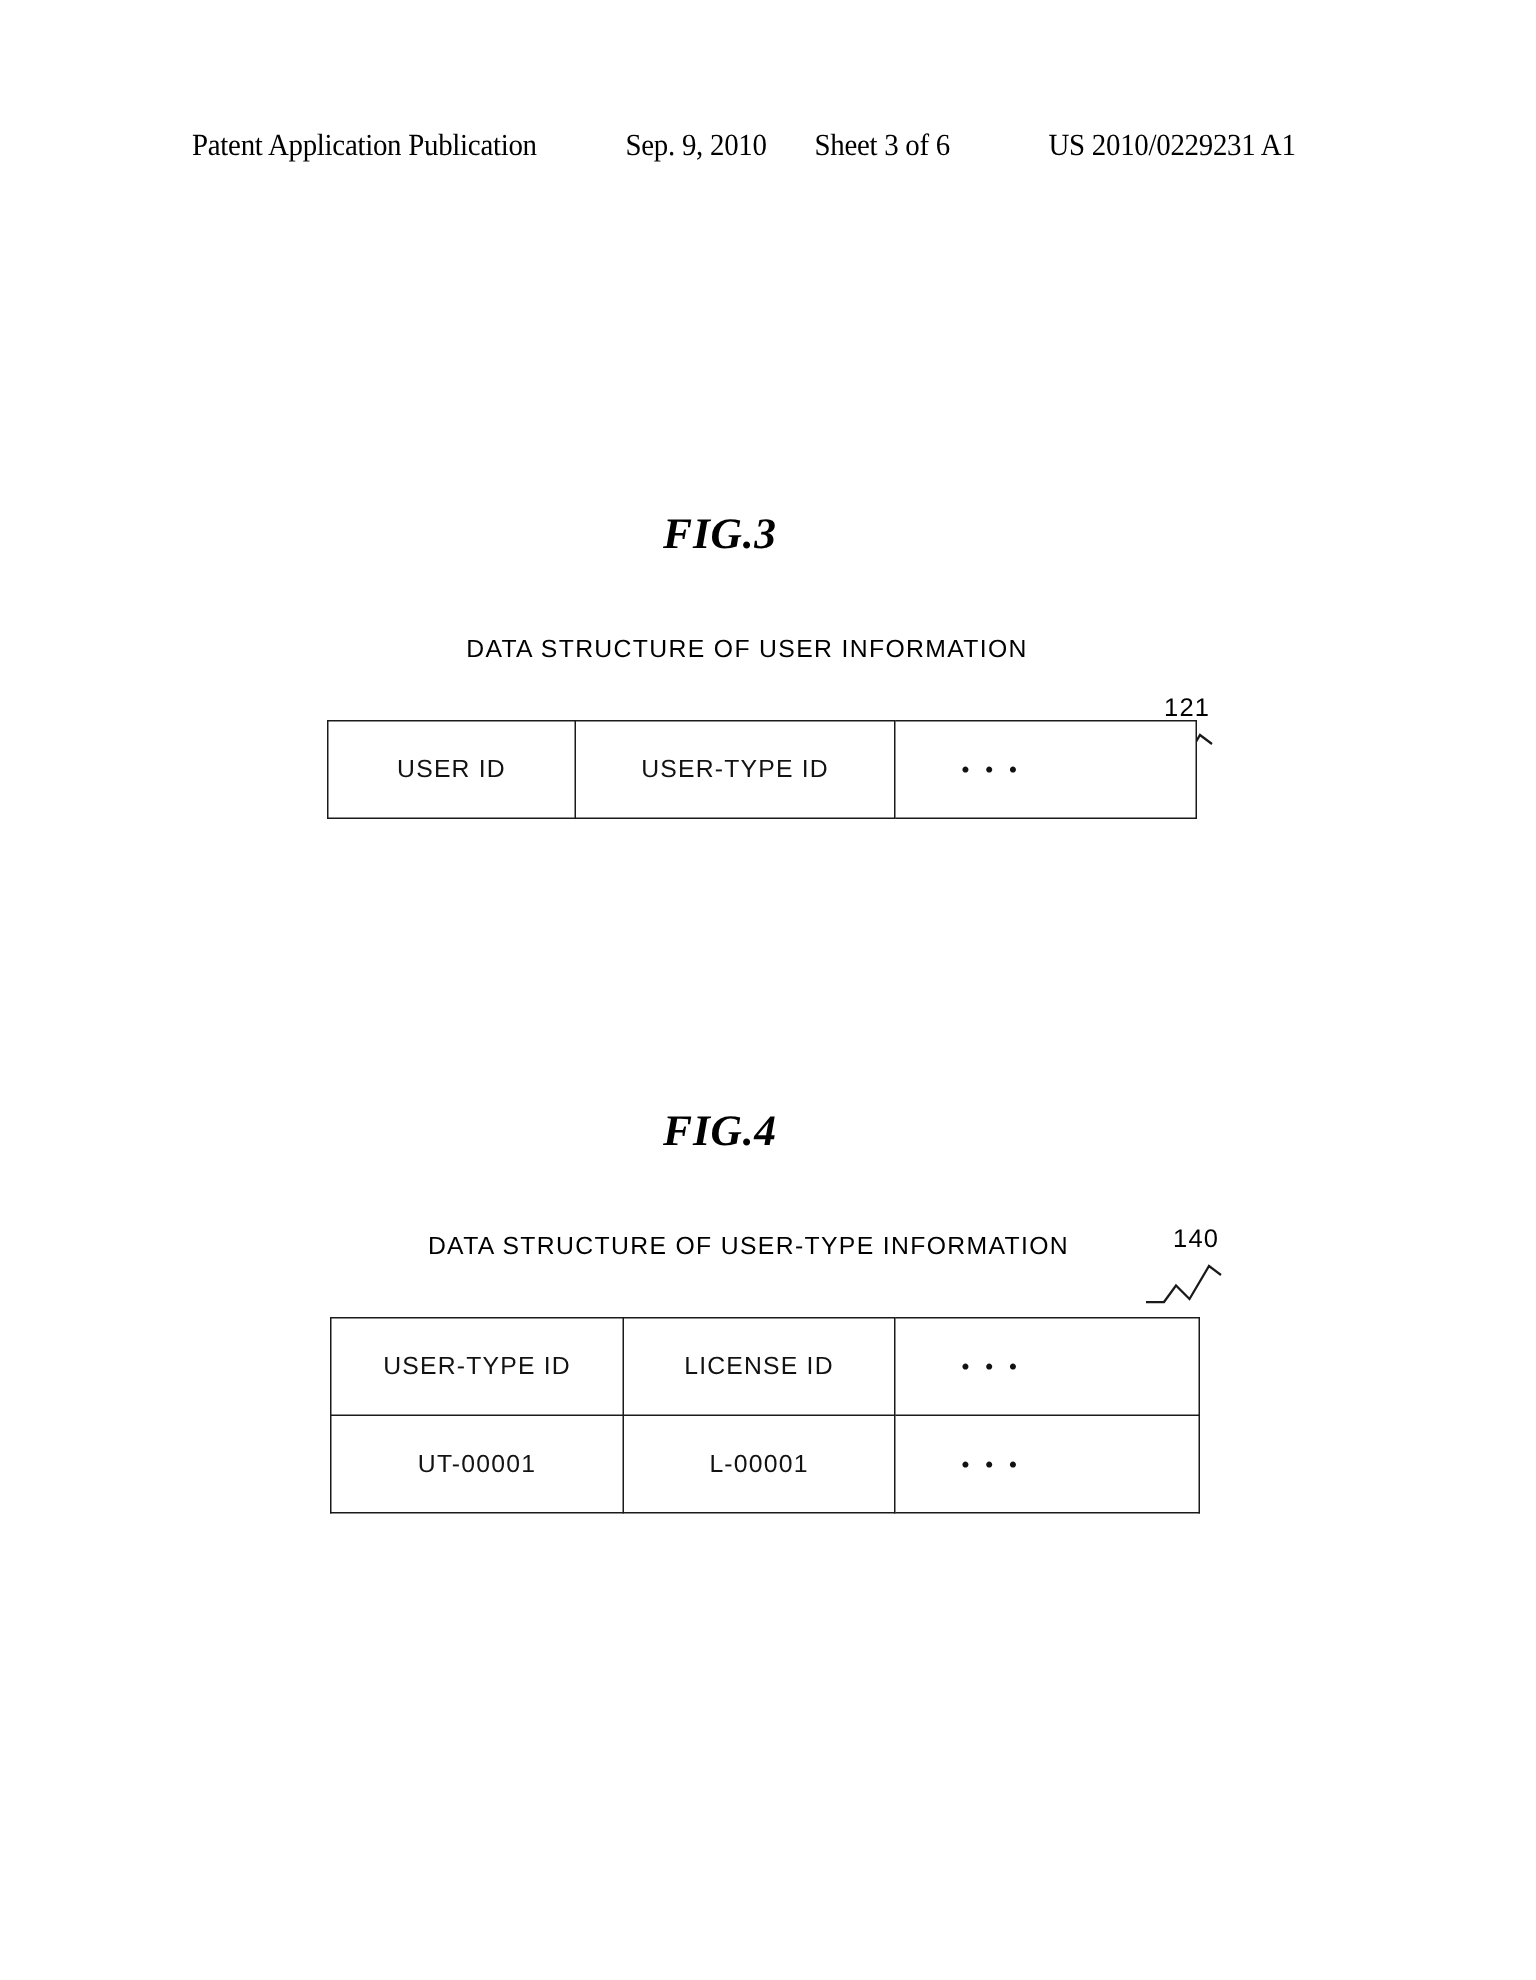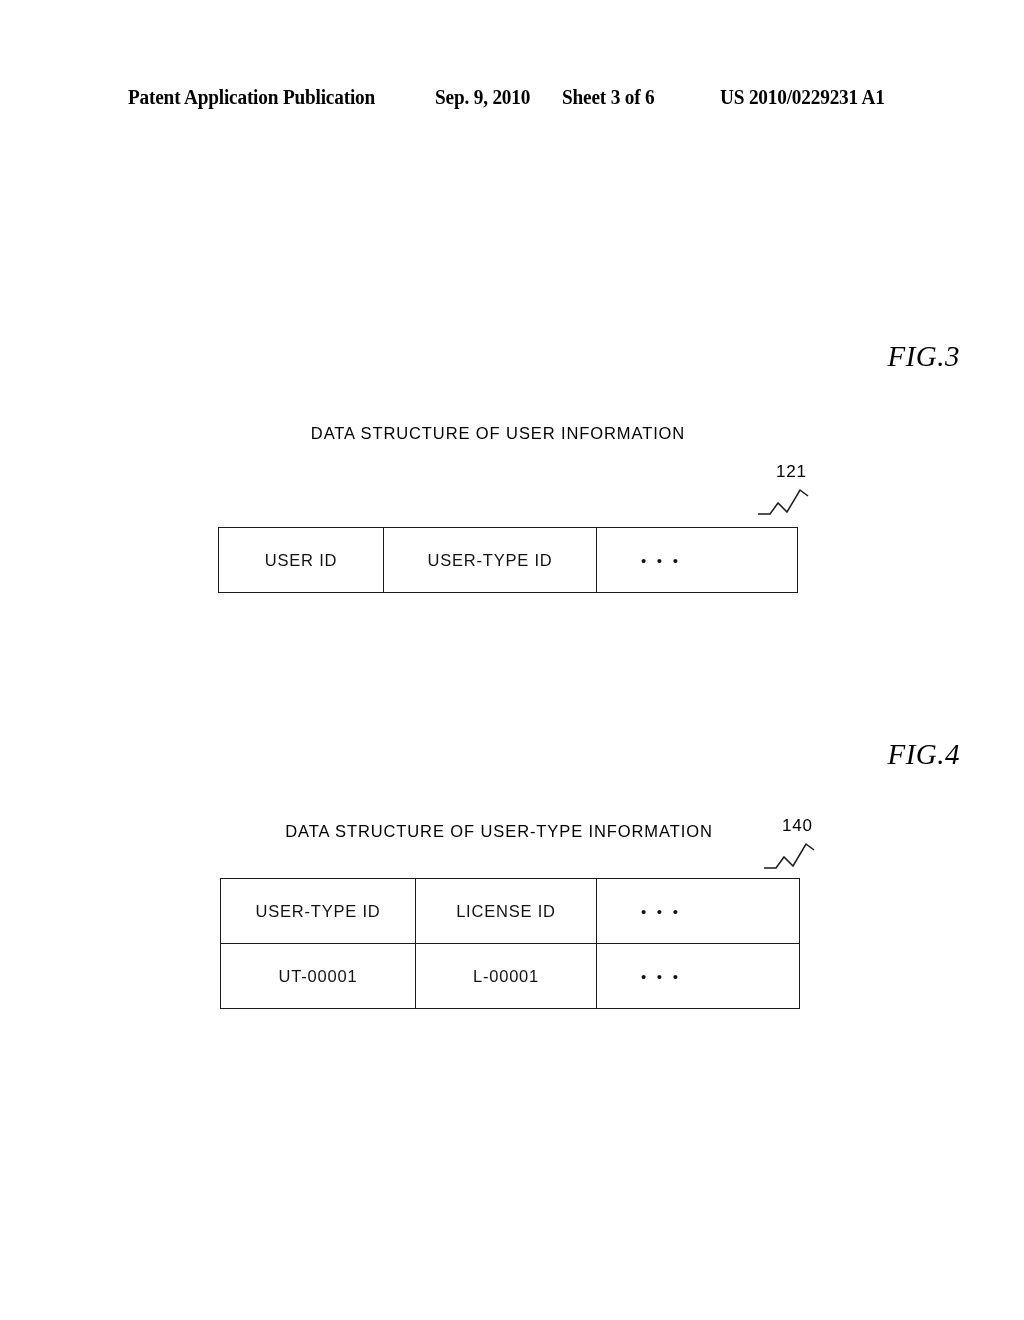--- a/index.html
+++ b/index.html
@@ -19,44 +19,44 @@
   
   .page-header {
     position: absolute;
     left: 128px;
     top: 86px;
     width: 768px;
     height: 30px;
     display: flex;
     align-items: baseline;
     font-family: "Liberation Serif", serif;
-    font-weight: bold;
+    font-weight: normal;
     font-size: 20.5px;
     letter-spacing: -0.2px;
     white-space: nowrap;
   }
   .hdr-pub       { transform: scaleX(0.94); transform-origin: left center; }
   .hdr-date      { margin-left: 44px; transform: scaleX(0.94); transform-origin: left center; }
   .hdr-sheet     { margin-left: 26px; transform: scaleX(0.94); transform-origin: left center; }
   .hdr-patentno  { margin-left: 60px; transform: scaleX(0.94); transform-origin: left center; }
 
   
   .figure { position: absolute; left: 0; width: 1024px; }
   #figure-3 { top: 340px; }
   #figure-4 { top: 738px; }
 
   .fig-label {
     position: absolute;
     left: 0;
     top: 0;
     width: 960px;
-    text-align: right;
+    text-align: center;
     font-family: "Liberation Serif", serif;
     font-style: italic;
-    font-weight: normal;
+    font-weight: bold;
     font-size: 29px;
     letter-spacing: 0.5px;
   }
   #figure-3 .fig-label { padding-left: -0px; }
 
   .fig-caption {
     position: absolute;
     top: 84px;
     width: 1024px;
     text-align: center;
@@ -94,21 +94,21 @@
   }
 
   
   .fig-table {
     position: absolute;
     top: 140px;
     border-collapse: collapse;
     table-layout: fixed;
     background: #ffffff;
   }
-  #figure-3 .fig-table { left: 218px; width: 580px; margin-top: 47px; }
+  #figure-3 .fig-table { left: 218px; width: 580px; }
   #figure-4 .fig-table { left: 220px; width: 580px; }
 
   .fig-table td {
     border: 1.4px solid #1a1a1a;
     height: 64px;
     padding: 0 6px;
     font-size: 16.5px;
     letter-spacing: 0.8px;
     text-align: center;
     vertical-align: middle;

